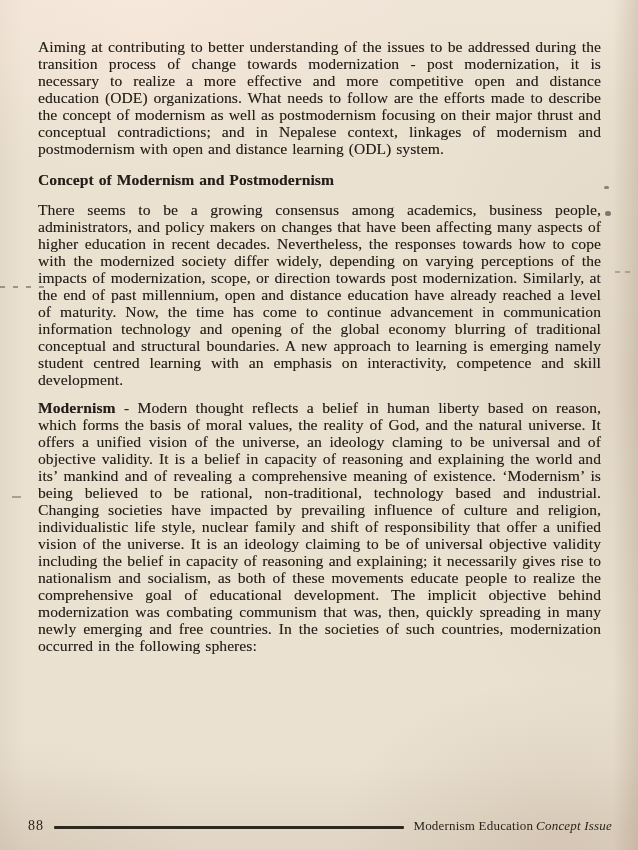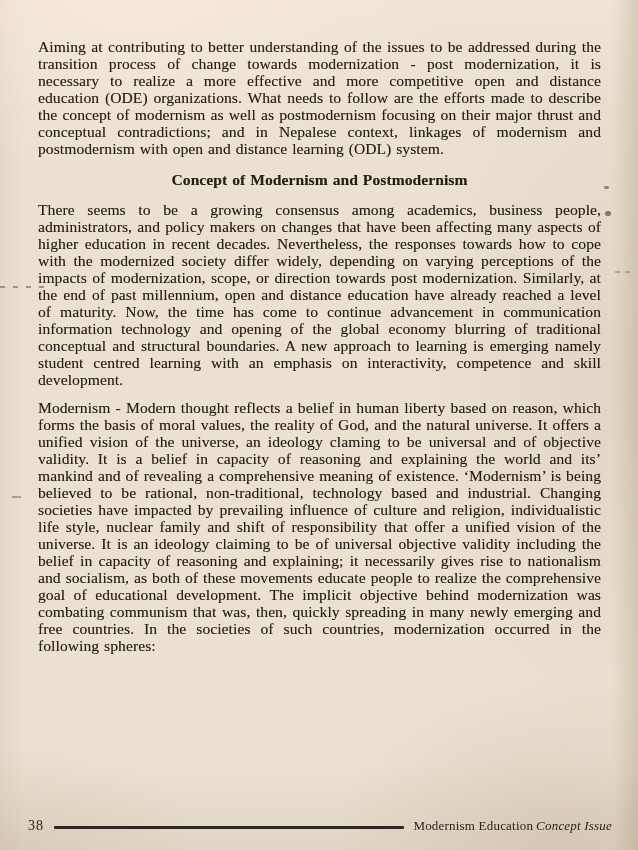--- a/index.html
+++ b/index.html
@@ -30,23 +30,23 @@
     line-height: 17px;
     word-spacing: 0.06em;
     letter-spacing: 0.1px;
     text-shadow: 0.2px 0.2px 0.3px rgba(50,40,30,0.45);
   }
   .para { margin: 0 0 11px 0; }
   .heading {
     font-size: 15.5px;
     font-weight: bold;
     margin: 14px 0 13px 0;
-    text-align: center;
+    text-align: left;
   }
-  .lead-term { font-weight: normal; }
+  .lead-term { font-weight: bold; }
   .footer {
     position: absolute;
     left: 28px; right: 26px; bottom: 16px;
     display: flex;
     align-items: center;
     font-size: 13px;
     color: #2a241c;
   }
   .pagenum {
     font-size: 14px;
@@ -97,21 +97,21 @@
     <p class="para">Aiming at contributing to better understanding of the issues to be addressed during the transition process of change towards modernization - post modernization, it is necessary to realize a more effective and more competitive open and distance education (ODE) organizations. What needs to follow are the efforts made to describe the concept of modernism as well as postmodernism focusing on their major thrust and conceptual contradictions; and in Nepalese context, linkages of modernism and postmodernism with open and distance learning (ODL) system.</p>
 
     <h2 class="heading">Concept of Modernism and Postmodernism</h2>
 
     <p class="para">There seems to be a growing consensus among academics, business people, administrators, and policy makers on changes that have been affecting many aspects of higher education in recent decades. Nevertheless, the responses towards how to cope with the modernized society differ widely, depending on varying perceptions of the impacts of modernization, scope, or direction towards post modernization. Similarly, at the end of past millennium, open and distance education have already reached a level of maturity.  Now, the time has come to continue advancement in communication information technology and opening of the global economy blurring of traditional conceptual and structural boundaries. A new approach to learning is emerging namely student centred learning with an emphasis on interactivity, competence and skill development.</p>
 
     <p class="para"><span class="lead-term">Modernism</span><span> - Modern thought reflects a belief in human liberty based on reason, which forms the basis of moral values, the reality of God, and the natural universe. It offers a unified vision of the universe, an ideology claming to be universal and of objective validity. It is a belief in capacity of reasoning and explaining the world and its’ mankind and of revealing a comprehensive meaning of existence. ‘Modernism’ is being believed to be rational, non-traditional, technology based and industrial. Changing societies have impacted by prevailing influence of culture and religion, individualistic life style, nuclear family and shift of responsibility that offer a unified vision of the universe. It is an ideology claiming to be of universal objective validity including the belief in capacity of reasoning and explaining; it necessarily gives rise to nationalism and socialism, as both of these movements educate people to realize the comprehensive goal of educational development. The implicit objective behind modernization was combating communism that was, then, quickly spreading in many newly emerging and free countries. In the societies of such countries, modernization occurred in the following spheres:</span></p>
   </div>
 
   <div class="footer">
-    <span class="pagenum">38</span>
+    <span class="pagenum">88</span>
     <span class="rule"></span>
     <span class="journal"><span>Modernism Education</span><em>Concept Issue</em></span>
   </div>
 
   <div class="artifact dashes-left"></div>
   <div class="artifact dash-small"></div>
   <div class="artifact speck-a"></div>
   <div class="artifact speck-b"></div>
   <div class="artifact dashes-right"></div>
 

